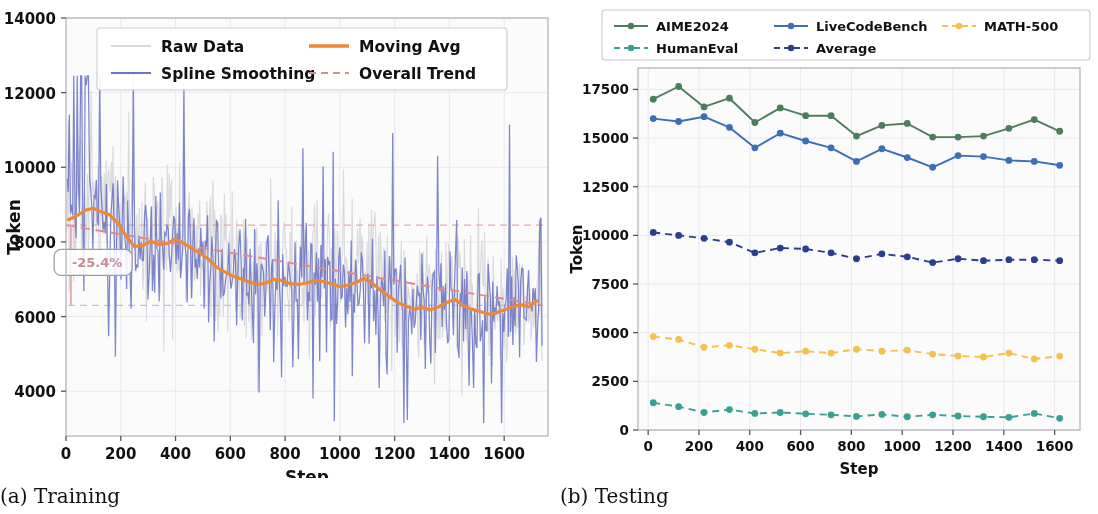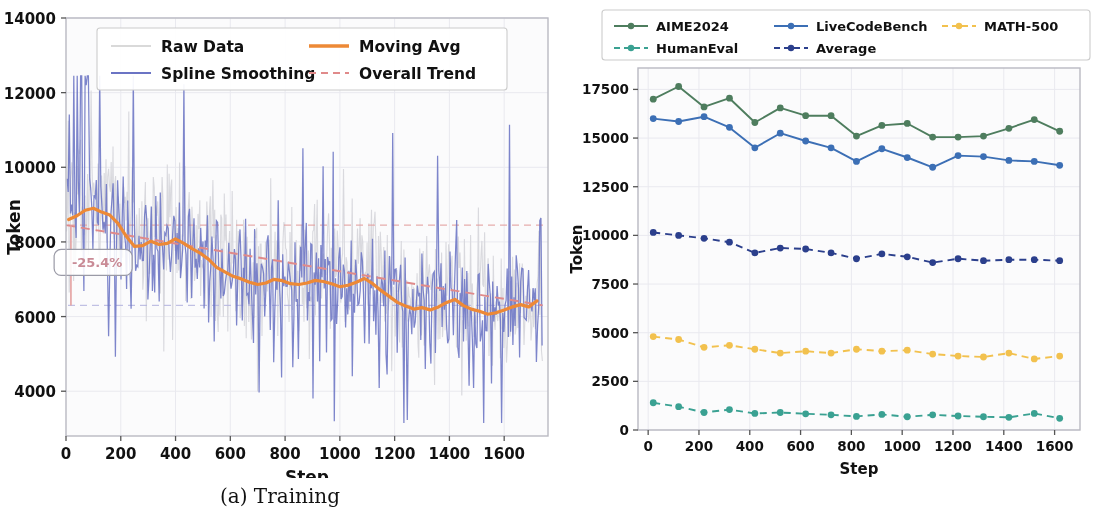--- a/index.html
+++ b/index.html
@@ -3,21 +3,21 @@
 <meta charset="utf-8">
 <style>
   html,body{margin:0;padding:0;background:#ffffff;}
   body{width:1098px;height:514px;font-family:"DejaVu Sans",sans-serif;overflow:hidden;}
   #figure{position:relative;width:1098px;height:514px;}
   .panel{position:absolute;top:0;height:514px;}
   #panel-a{left:0;width:560px;}
   #panel-b{left:560px;width:538px;}
   .plot-svg{display:block;}
   .caption{
-    position:absolute;bottom:6px;width:100%;text-align:center;
+    position:absolute;bottom:6px;width:100%;text-align:left;
     font-family:"DejaVu Serif",serif;font-size:20px;color:#111;
   }
   text{font-family:"DejaVu Sans",sans-serif;}
   .ticklbl{font-size:15px;font-weight:bold;fill:#111;}
   .ticklbl-b{font-size:13.5px;font-weight:bold;fill:#111;}
   .axname{font-size:17px;font-weight:bold;fill:#111;}
   .axname-b{font-size:15px;font-weight:bold;fill:#111;}
   .leglbl{font-size:15.5px;font-weight:bold;fill:#111;}
   .leglbl-b{font-size:13px;font-weight:bold;fill:#111;}
   .annlbl{font-size:13px;font-weight:bold;}
@@ -286,15 +286,16 @@
           <circle cx="399" cy="26" r="3.2" fill="#f2c14e"></circle>
           <text x="424" y="31" class="leglbl-b" text-anchor="start">MATH-500</text>
           <line x1="54" y1="48" x2="88" y2="48" stroke="#3aa192" stroke-width="1.9" stroke-dasharray="6,4"></line>
           <circle cx="71" cy="48" r="3.2" fill="#3aa192"></circle>
           <text x="96" y="53" class="leglbl-b" text-anchor="start">HumanEval</text>
           <line x1="214" y1="48" x2="248" y2="48" stroke="#2b3f8c" stroke-width="1.9" stroke-dasharray="6,4"></line>
           <circle cx="231" cy="48" r="3.2" fill="#2b3f8c"></circle>
           <text x="256" y="53" class="leglbl-b" text-anchor="start">Average</text>
         </g>
       </svg>
+    <div class="caption">(b) Testing</div>
   </div>
 
 </div>
 
 </body></html>

